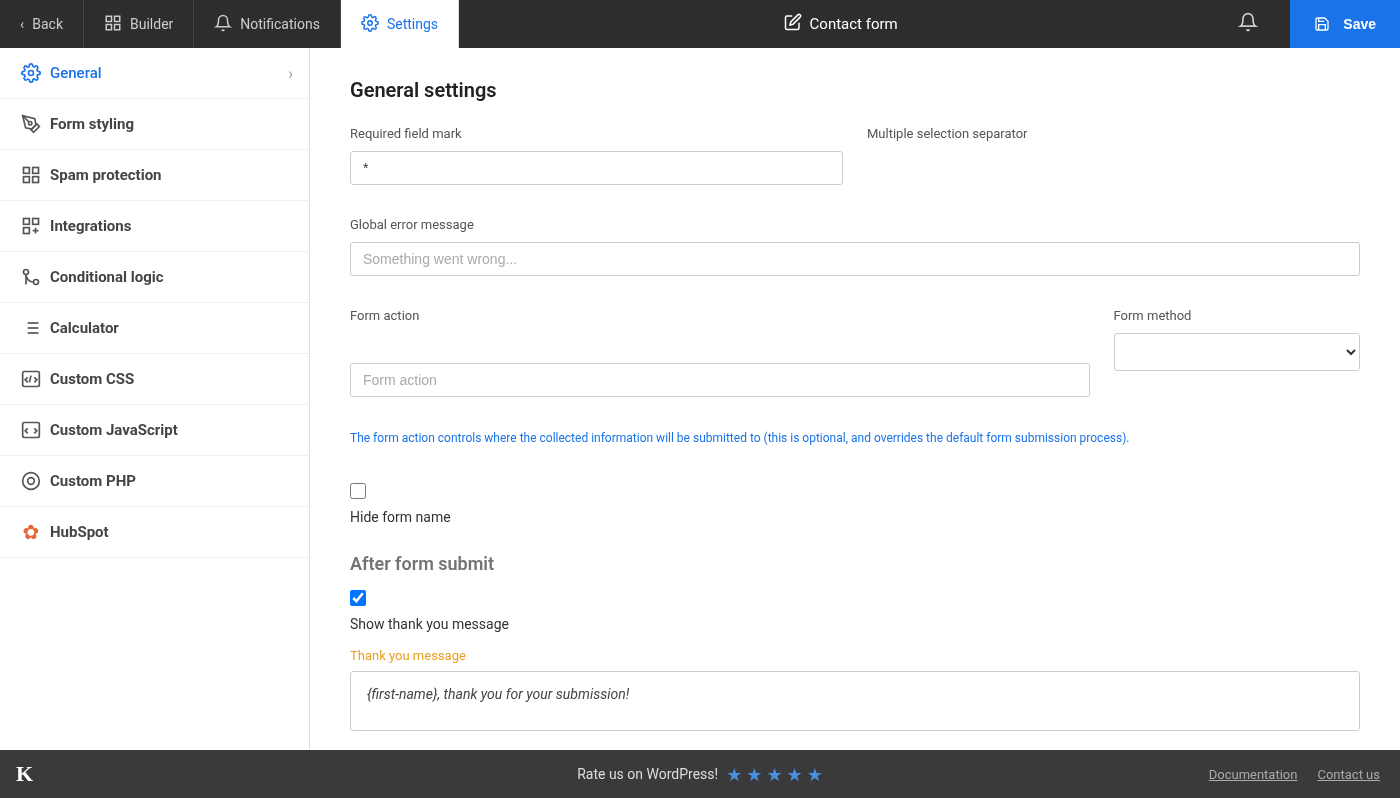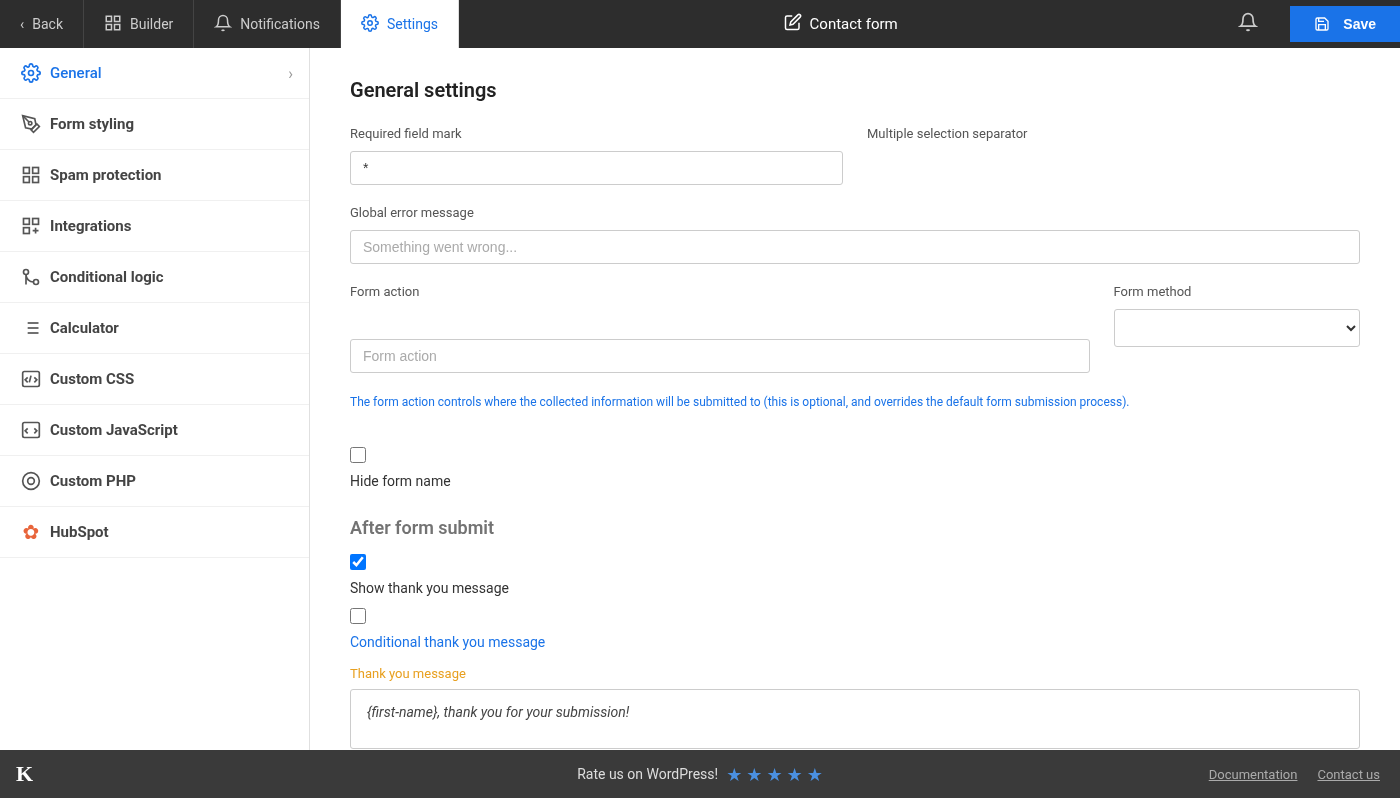--- a/index.html
+++ b/index.html
@@ -48,21 +48,21 @@
       color: #ccc;
       padding: 0 16px;
       font-size: 18px;
       cursor: pointer;
     }
     .save-btn {
       background: #1a73e8;
       color: #fff;
       border: none;
       padding: 0 24px;
-      height: 36px;
+      height: 48px;
       font-size: 14px;
       font-weight: 600;
       cursor: pointer;
       display: flex;
       align-items: center;
       gap: 13px;
     }
 
     
     .main-layout {
@@ -125,21 +125,21 @@
     .section-title {
       font-size: 20px;
       font-weight: 600;
       color: #222;
       margin-bottom: 24px;
     }
 
     .form-row {
       display: flex;
       gap: 24px;
-      margin-bottom: 20px;
+      margin-bottom: 32px;
       justify-content: center;
     }
 
     .form-group {
       flex: 1;
       display: flex;
       flex-direction: column;
       gap: 6px;
     }
 
@@ -496,24 +496,20 @@
       <label class="checkbox-label" for="hide-form-name">Hide form name</label>
     </div>
 
     <h3 class="subsection-title">After form submit</h3>
 
     <div class="checkbox-row">
       <input type="checkbox" id="show-thank-you" checked="" style="">
       <label class="checkbox-label" for="show-thank-you">Show thank you message</label>
     </div>
 
-    <div class="checkbox-row">
-      <input type="checkbox" id="conditional-thank-you" style="">
-      <label class="checkbox-label blue" for="conditional-thank-you">Conditional thank you message</label>
-    </div>
 
     <div style="margin-top: 16px;">
       <p class="thank-you-label">Thank you message</p>
       <div class="thank-you-box">{first-name}, thank you for your submission!</div>
     </div>
 
   </main>
 </div>
 
 <footer class="footer">

